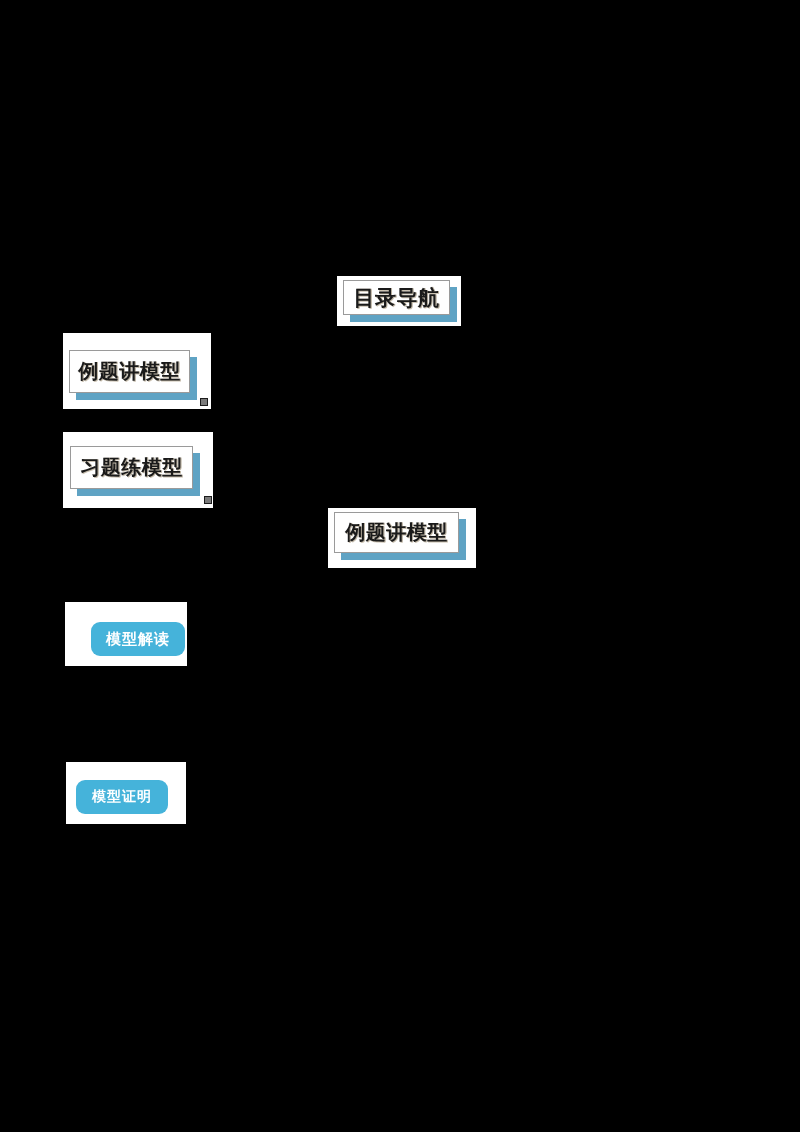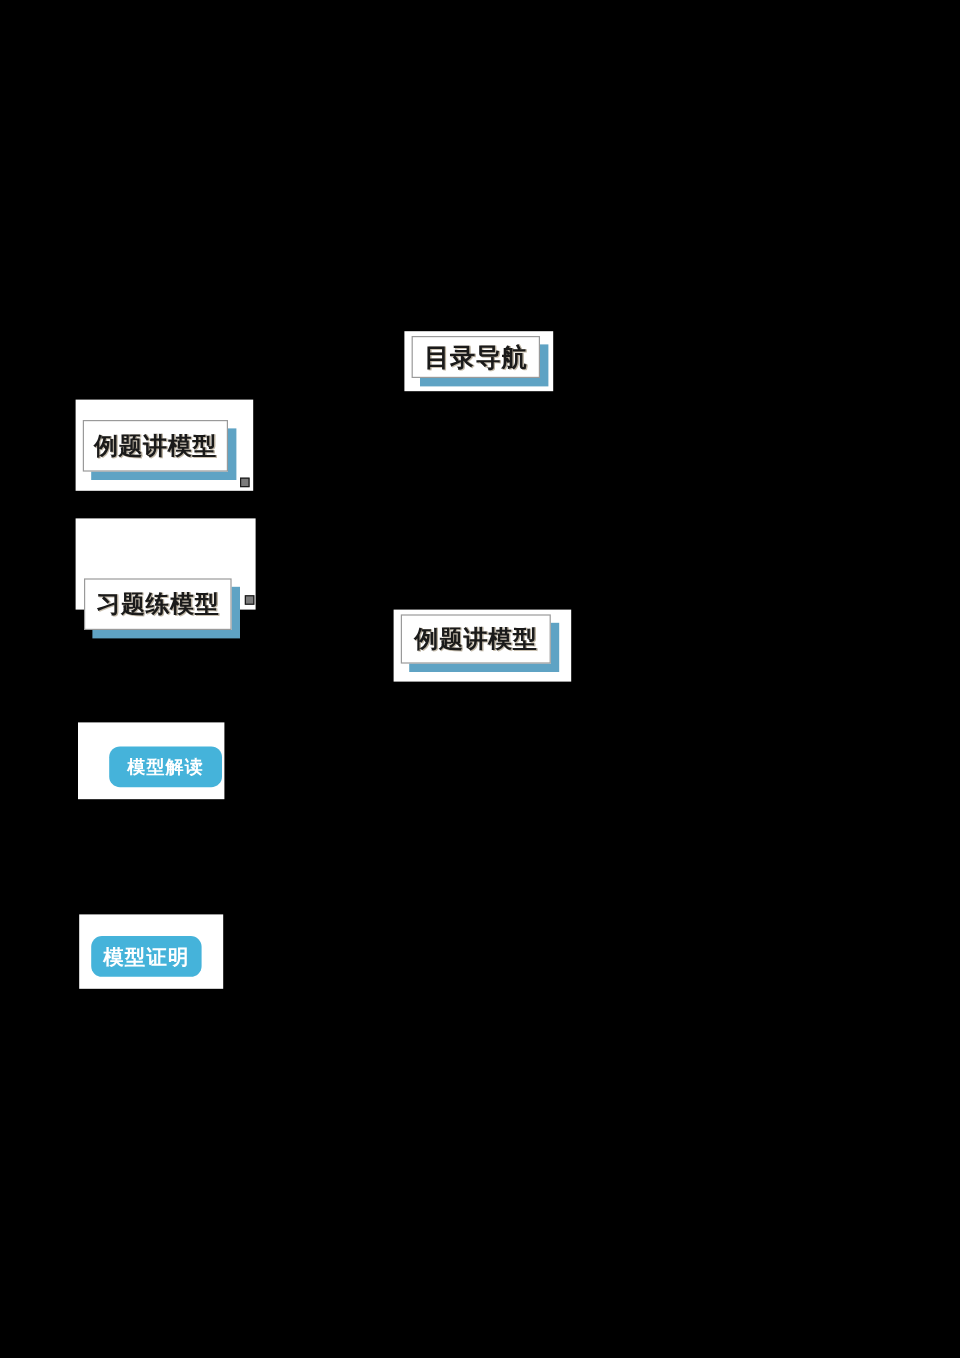--- a/index.html
+++ b/index.html
@@ -90,33 +90,33 @@
   #patch-nav      { left: 337px; top: 276px; width: 124px;  height: 50px; }
   #box-nav        { left: 343px; top: 280px; width: 114px;  height: 42px; }
   #box-nav .wa-text { font-size: 21px; }
 
   #patch-lecture1 { left: 63px;  top: 333px; width: 148px;  height: 76px; }
   #box-lecture1   { left: 69px;  top: 350px; width: 128px;  height: 50px; }
   #box-lecture1 .wa-text { font-size: 20px; }
   #dot-lecture1   { left: 200px; top: 398px; }
 
   #patch-practice { left: 63px;  top: 432px; width: 150px;  height: 76px; }
-  #box-practice   { left: 70px;  top: 446px; width: 130px;  height: 50px; margin-top: 36px; }
+  #box-practice   { left: 70px;  top: 446px; width: 130px;  height: 50px; }
   #box-practice .wa-text { font-size: 20px; }
   #dot-practice   { left: 204px; top: 496px; }
 
   #patch-lecture2 { left: 328px; top: 508px; width: 148px;  height: 60px; }
   #box-lecture2   { left: 334px; top: 512px; width: 132px;  height: 48px; }
   #box-lecture2 .wa-text { font-size: 20px; }
 
   #patch-interpret{ left: 65px;  top: 602px; width: 122px;  height: 64px; }
   #btn-interpret  { left: 70px;  top: 622px; width: 94px;   height: 34px; font-size: 15px; margin-left: 21px; }
 
   #patch-proof    { left: 66px;  top: 762px; width: 120px;  height: 62px; }
-  #btn-proof      { left: 76px;  top: 780px; width: 92px;   height: 34px; font-size: 17px; }
+  #btn-proof      { left: 76px;  top: 780px; width: 92px;   height: 34px; font-size: 14px; }
 </style>
 </head>
 <body>
 
 <div id="page">
 
   <div class="paper-patch" id="patch-nav"></div>
   <div class="wa-box" id="box-nav">
     <div class="wa-shadow"></div>
     <div class="wa-face">

